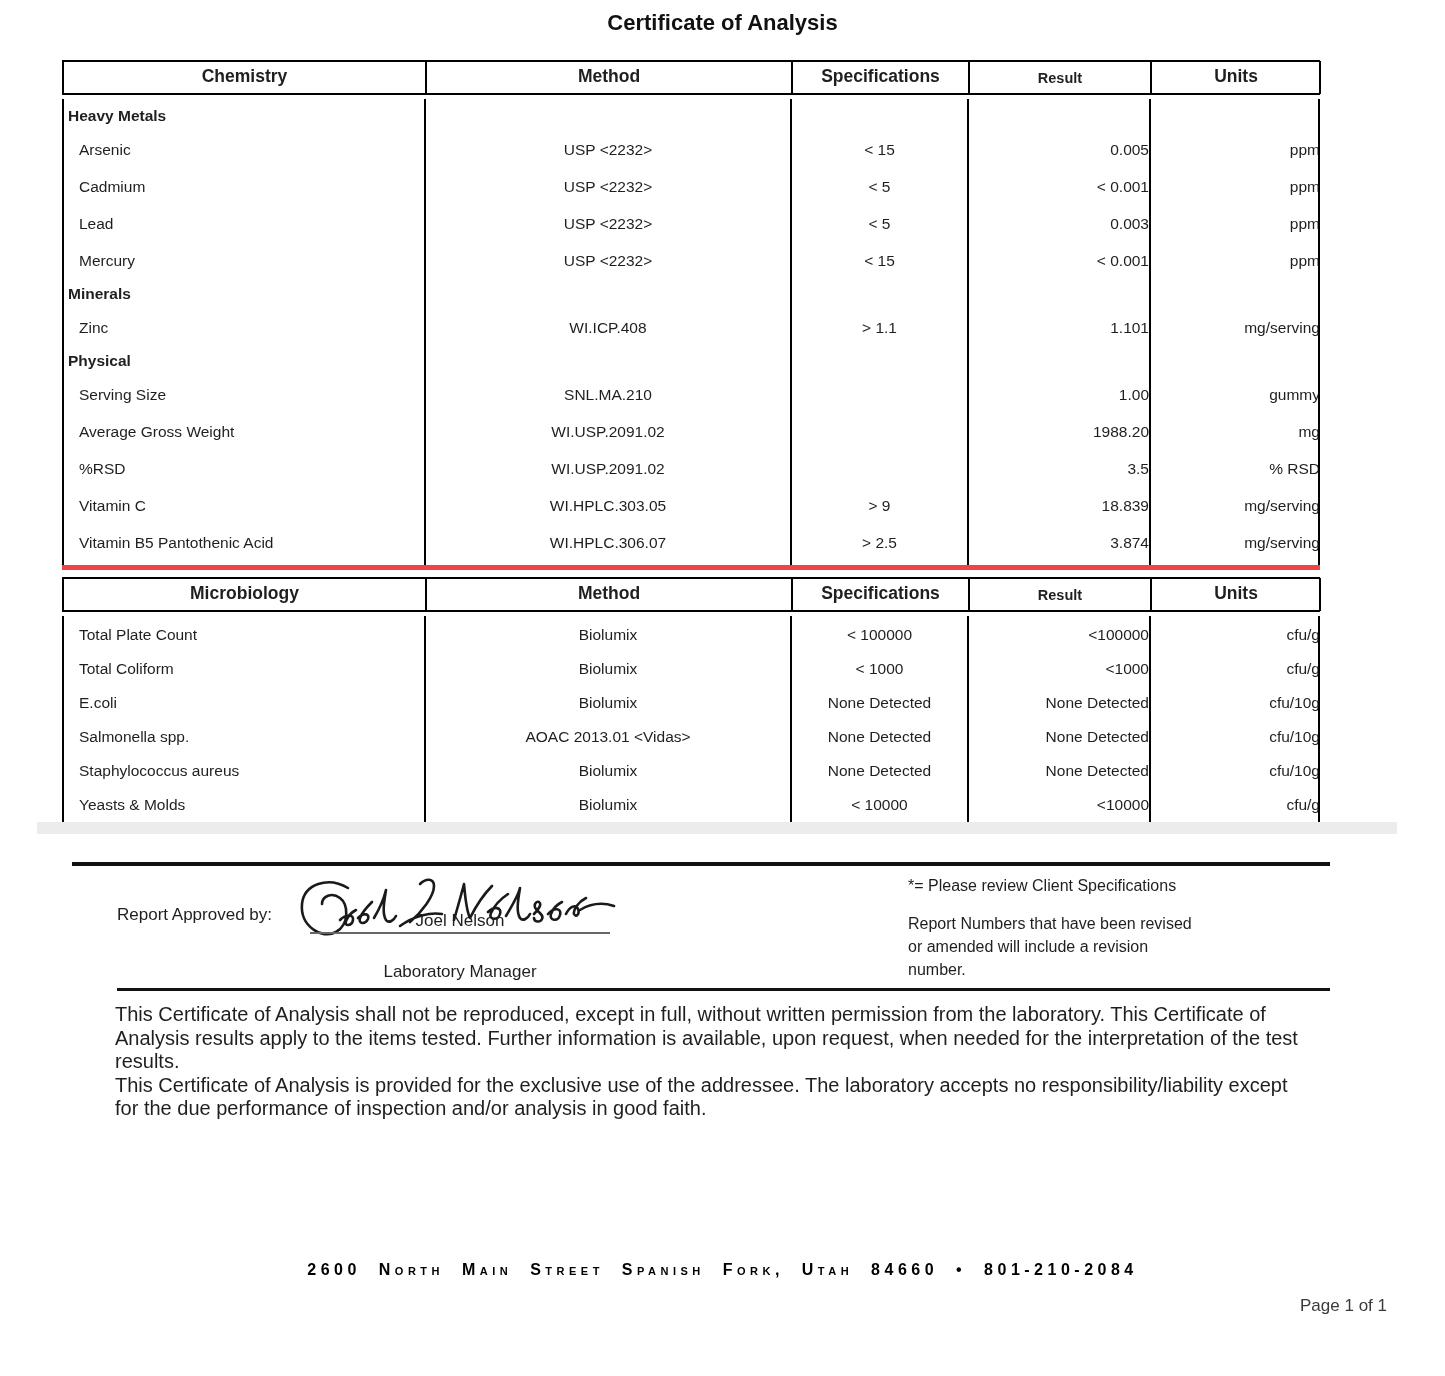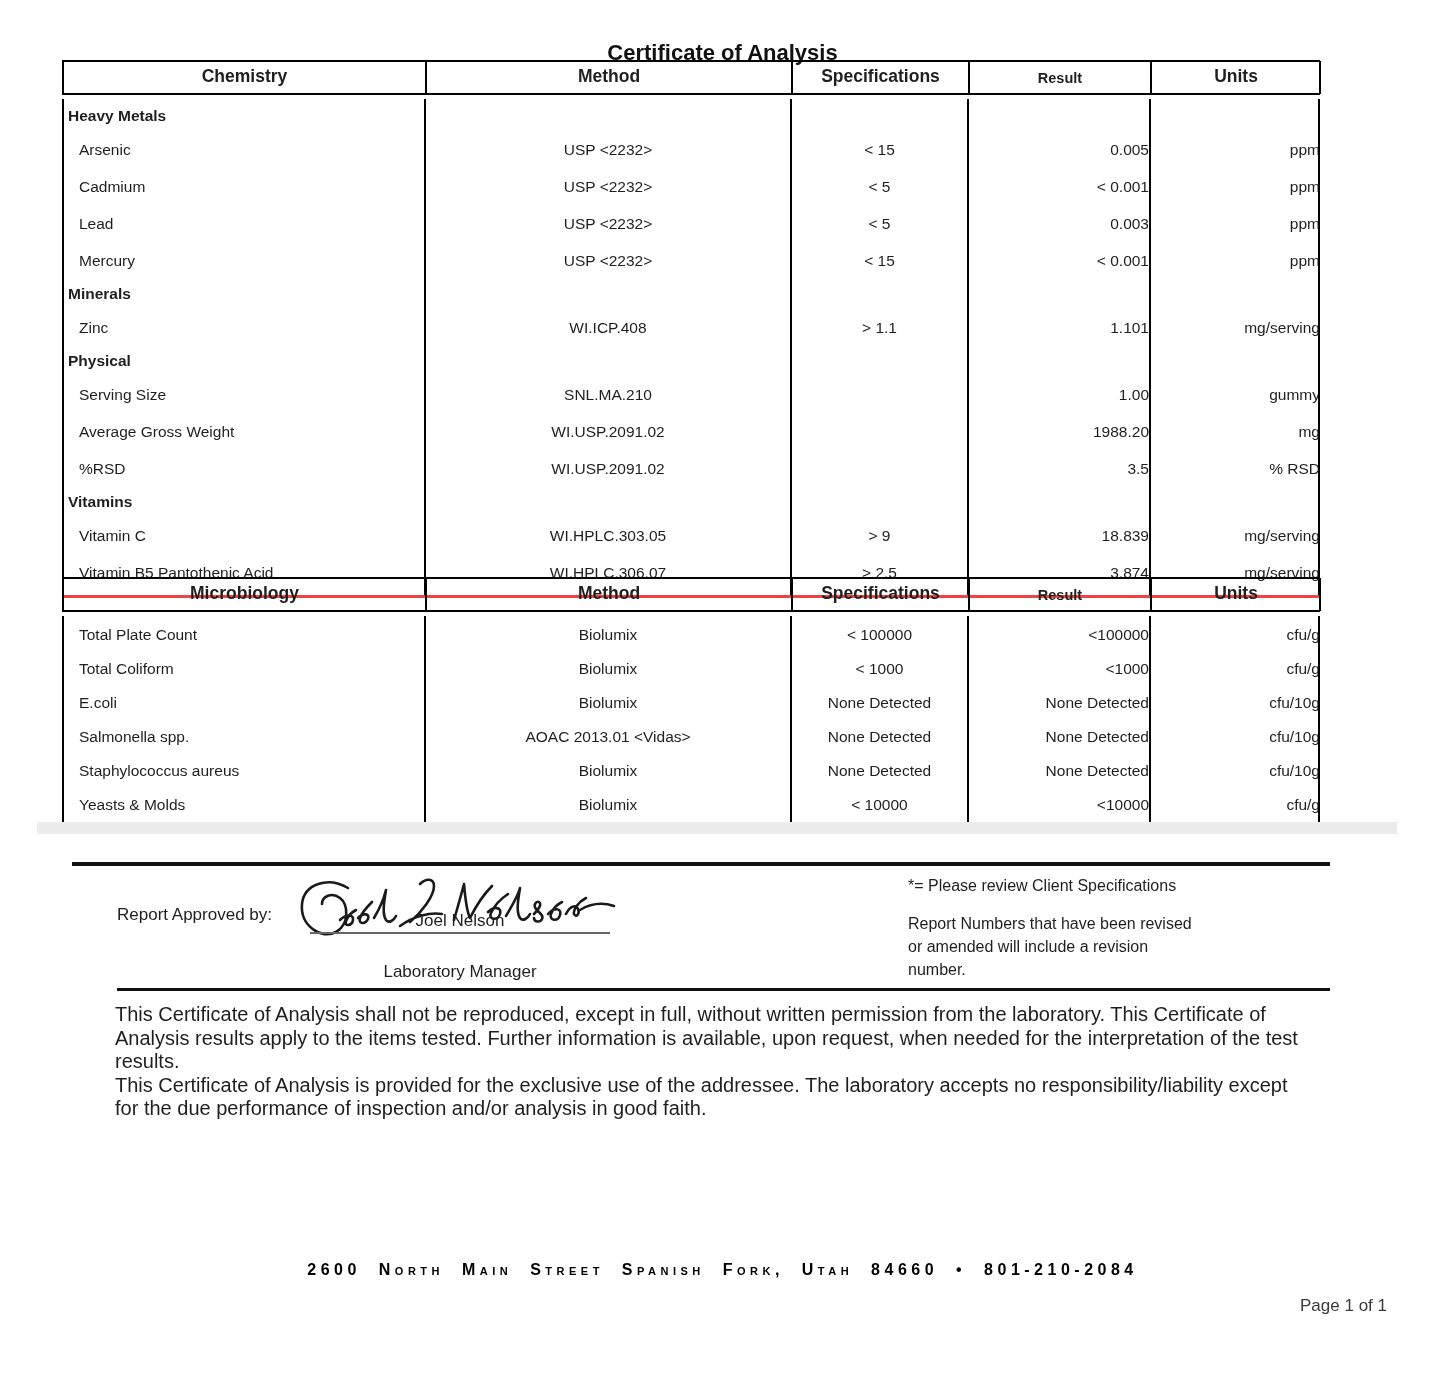--- a/index.html
+++ b/index.html
@@ -1,29 +1,29 @@
 <!DOCTYPE html>
 <html><head>
 <meta charset="utf-8">
 <style>
   html,body{margin:0;padding:0;background:#ffffff;}
   #page{position:relative;width:1445px;height:1376px;background:#ffffff;
         font-family:"Liberation Sans",sans-serif;color:#1f1f1f;overflow:hidden;}
   .abs{position:absolute;}
 
-  #doc-title{top:40px;left:0;right:0;text-align:center;font-size:22px;font-weight:600;color:#111;}
+  #doc-title{top:10px;left:0;right:0;text-align:center;font-size:22px;font-weight:600;color:#111;}
 
   
   .coa-table{left:62px;width:1258px;}
   .thead{display:grid;grid-template-columns:363px 366px 177px 182px 170px;
          border:1.5px solid #000;box-sizing:border-box;}
   .hcell{border:1.5px solid #000;box-sizing:border-box;text-align:center;
          font-weight:bold;font-size:17.5px;padding:4px 0 5px 0;line-height:20px;}
   .hcell.c3{font-size:14.5px;padding-top:6px;}
-  .tbody{position:relative;padding-top:6px;padding-bottom:4px;border-bottom:3px solid #ef4444;}
+  .tbody{position:relative;padding-top:6px;padding-bottom:4px;border-bottom:5px solid #ef4444;}
   .vline{position:absolute;top:4px;bottom:0;width:2px;background:#000;}
   .drow{display:grid;grid-template-columns:363px 366px 177px 182px 170px;height:37px;align-items:center;}
   .micro .drow{height:34px;}
   .srow{height:30px;display:flex;align-items:center;font-weight:bold;font-size:15.5px;padding-left:6px;}
   .cell{font-size:15.5px;box-sizing:border-box;}
   .cell.c0{padding-left:17px;}
   .cell.c1,.cell.c2{text-align:center;}
   .cell.c3{text-align:right;padding-right:1px;}
   .cell.c4{padding-left:10px;text-align:right;}
   #chem-table{top:60px;}
@@ -124,21 +124,20 @@
           <div class="cell c3">1988.20</div>
           <div class="cell c4">mg</div>
         </div>
         <div class="drow">
           <div class="cell c0">%RSD</div>
           <div class="cell c1">WI.USP.2091.02</div>
           <div class="cell c2"></div>
           <div class="cell c3">3.5</div>
           <div class="cell c4">% RSD</div>
         </div>
-        <div class="srow">Vitamins</div>
         <div class="drow">
           <div class="cell c0">Vitamin C</div>
           <div class="cell c1">WI.HPLC.303.05</div>
           <div class="cell c2">&gt; 9</div>
           <div class="cell c3">18.839</div>
           <div class="cell c4">mg/serving</div>
         </div>
         <div class="drow">
           <div class="cell c0">Vitamin B5 Pantothenic Acid</div>
           <div class="cell c1">WI.HPLC.306.07</div>

